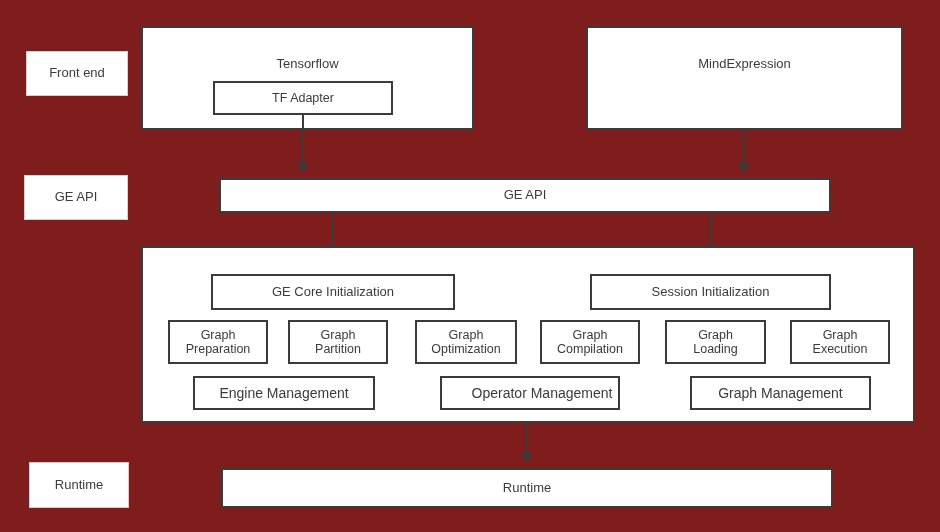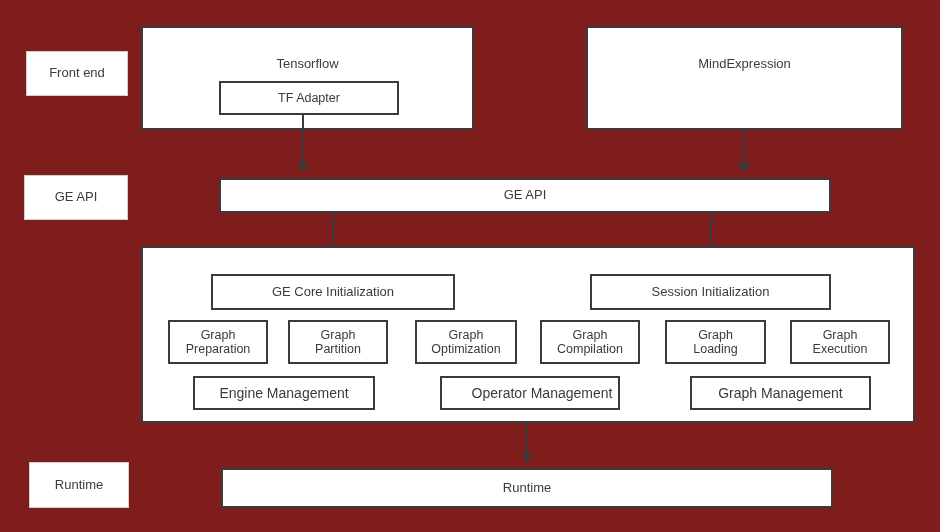--- a/index.html
+++ b/index.html
@@ -91,21 +91,21 @@
 
 
   <div class="box layer-label" style="left:29px; top:462px; width:100px; height:46px;">
     <span>Runtime</span>
   </div>
 
   <div class="box container-box" style="left:141px; top:26px; width:333px; height:104px;">
     <span class="container-title">Tensorflow</span>
   </div>
 
-  <div class="box inner-box" style="left:219px; top:81px; width:180px; height:34px;">
+  <div class="box inner-box" style="left:213px; top:81px; width:180px; height:34px;">
     <span>TF Adapter</span>
   </div>
 
   <div class="box container-box" style="left:586px; top:26px; width:317px; height:104px;">
     <span class="container-title">MindExpression</span>
   </div>
 
   <div class="conn" style="left:302px; top:115px; height:50px;"></div>
   <div class="arrowhead" style="left:297px; top:163px;"></div>
 

